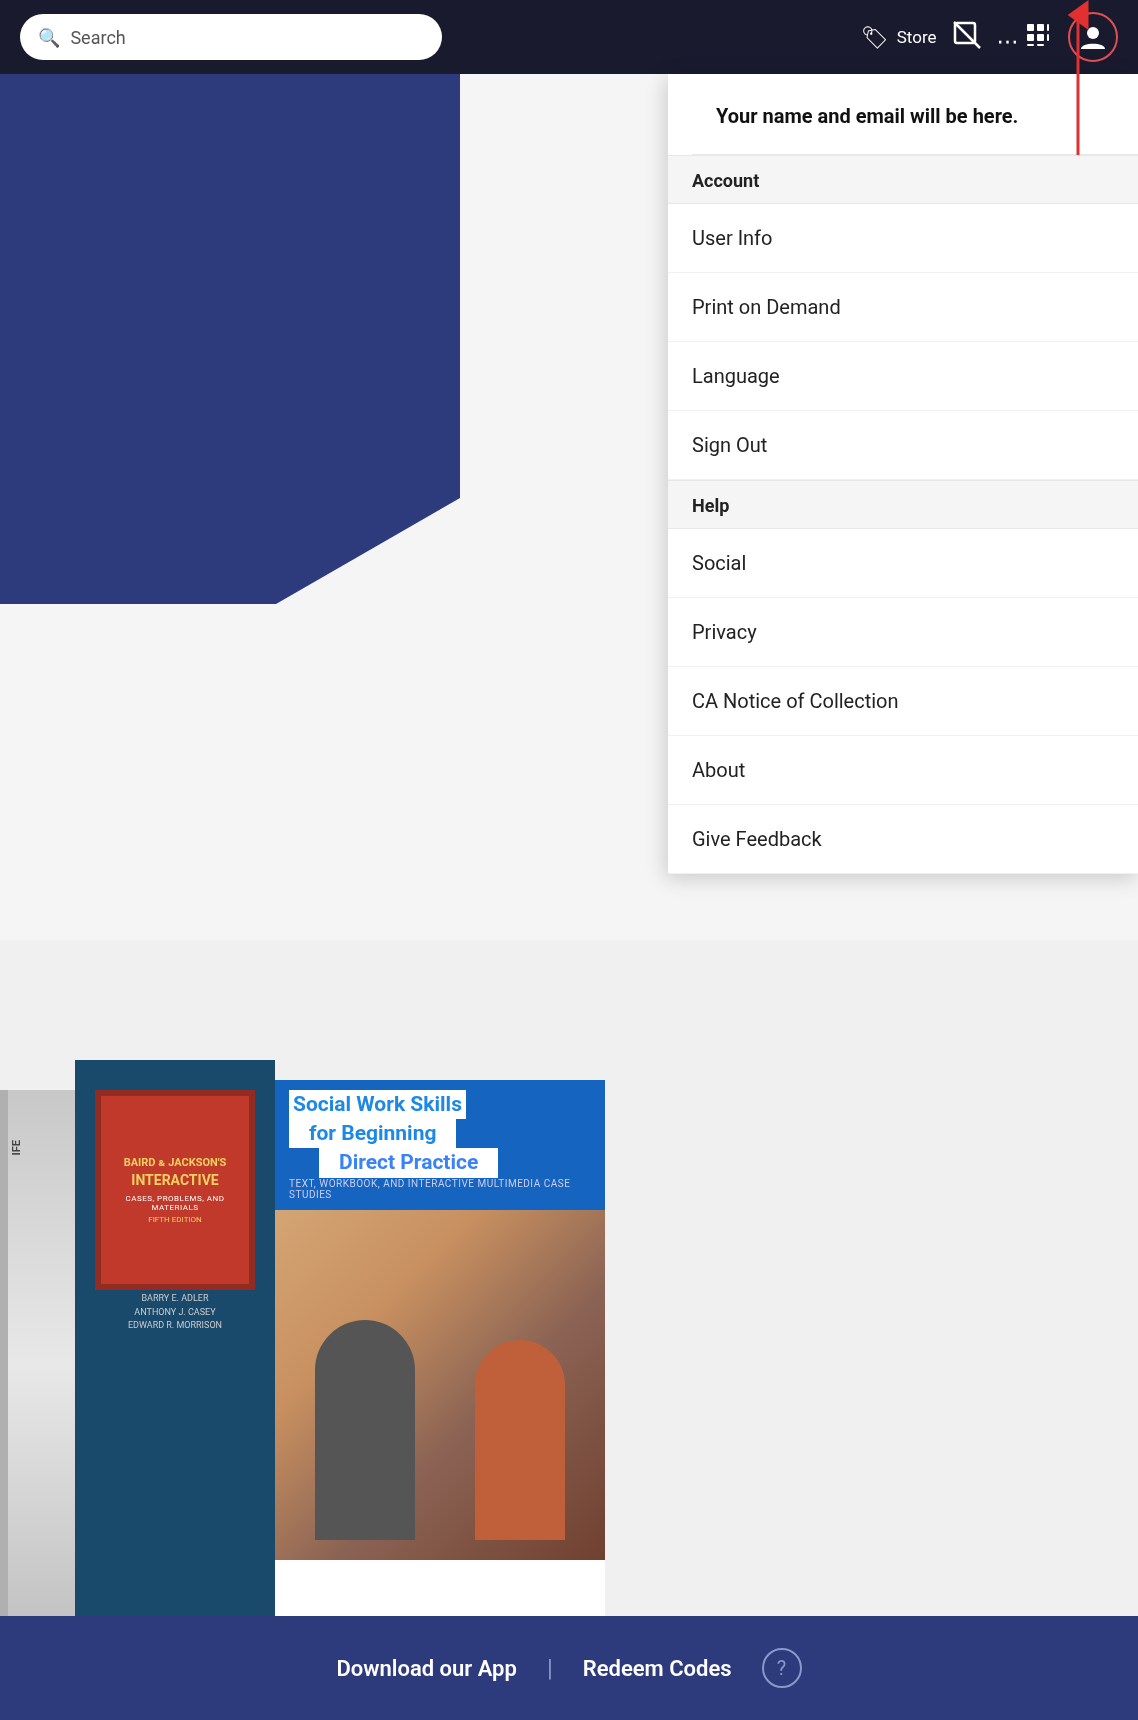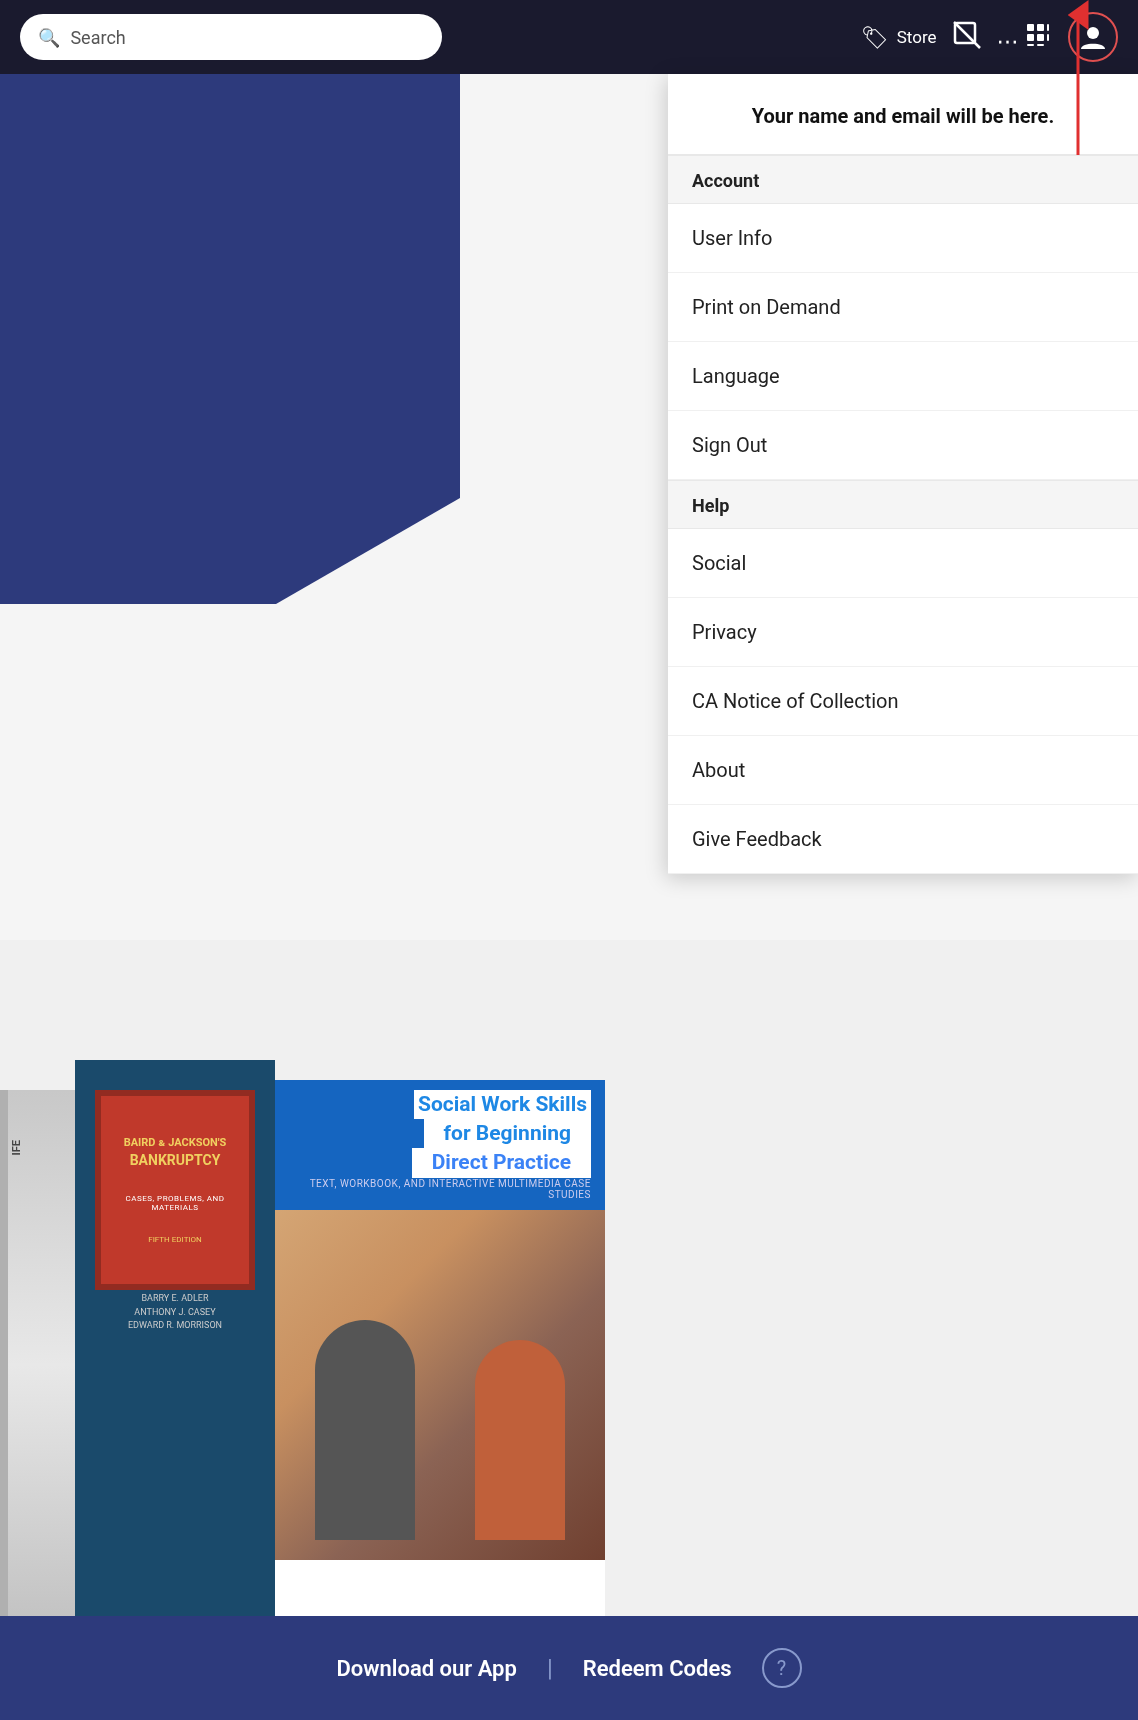--- a/index.html
+++ b/index.html
@@ -151,21 +151,20 @@
       width: 160px;
       height: 200px;
       background: #c0392b;
       border: 6px solid #922b21;
       display: flex;
       flex-direction: column;
       align-items: center;
       justify-content: center;
       padding: 10px;
       text-align: center;
-      gap: 20px;
     }
     .book-2-title {
       color: #f0d060;
       font-size: 11px;
       font-weight: 700;
       font-variant: small-caps;
       line-height: 1.3;
     }
     .book-2-subtitle {
       color: #fff;
@@ -195,21 +194,20 @@
       width: 330px;
       height: 560px;
       background: #fff;
       flex-shrink: 0;
       position: relative;
       overflow: hidden;
     }
     .book-3-header {
       background: #1565c0;
       padding: 10px 14px;
-      text-align: right;
     }
     .book-3-title-text {
       color: #fff;
       font-size: 21px;
       font-weight: 700;
       line-height: 1.2;
     }
     .book-3-subtitle-text {
       color: #cce;
       font-size: 10px;
@@ -285,22 +283,23 @@
       top: 74px;
       right: 0;
       width: 470px;
       background: #fff;
       box-shadow: -2px 4px 20px rgba(0,0,0,0.18);
       z-index: 100;
     }
 
     .dropdown-header {
       padding: 28px 24px 24px;
-      text-align: center;
+      text-align: left;
       border-bottom: 1px solid #e8e8e8;
+      margin-left: 24px;
     }
 
     .dropdown-header-text {
       font-size: 20px;
       font-weight: 700;
       color: #111;
       line-height: 1.4;
     }
 
     .dropdown-section-label {
@@ -384,21 +383,21 @@
 <div class="books-area">
 
   <div class="book-1">
     <div class="book-1-text">IFE</div>
   </div>
 
   <div class="book-2">
     <div class="book-2-cover">
       <div class="book-2-title">
         <span>BAIRD &amp; JACKSON'S</span><br>
-        <span style="font-size:14px;">BANKRUPTCY</span>
+        <span style="font-size:14px;">INTERACTIVE</span>
       </div>
       <div class="book-2-subtitle">CASES, PROBLEMS, AND
 MATERIALS</div>
       <div class="book-2-edition">FIFTH EDITION</div>
     </div>
     <div class="book-2-authors">
       <span>BARRY E. ADLER</span>
       <span>ANTHONY J. CASEY</span>
       <span>EDWARD R. MORRISON</span>
     </div>

